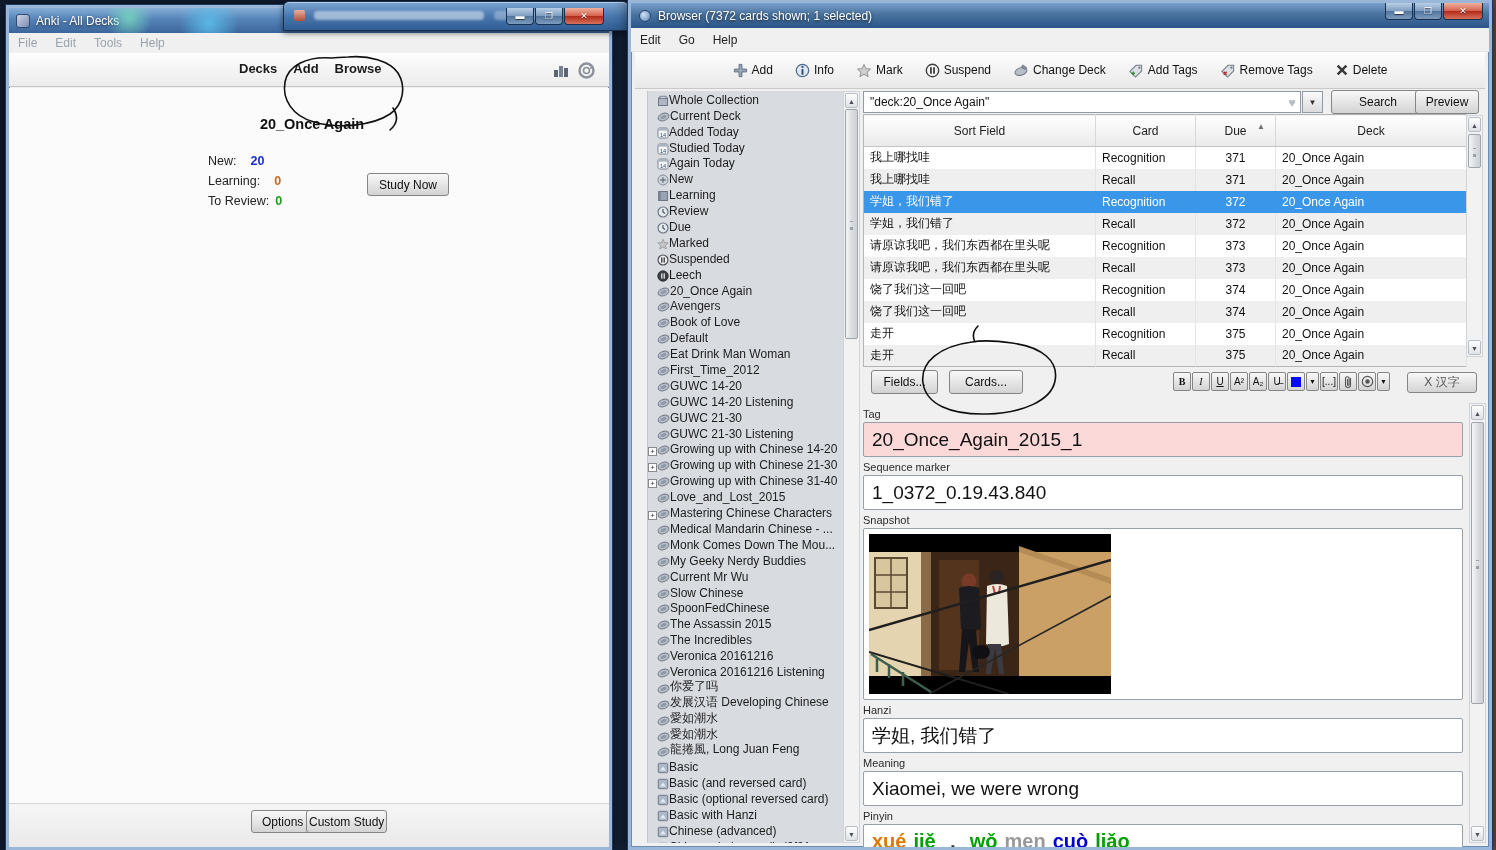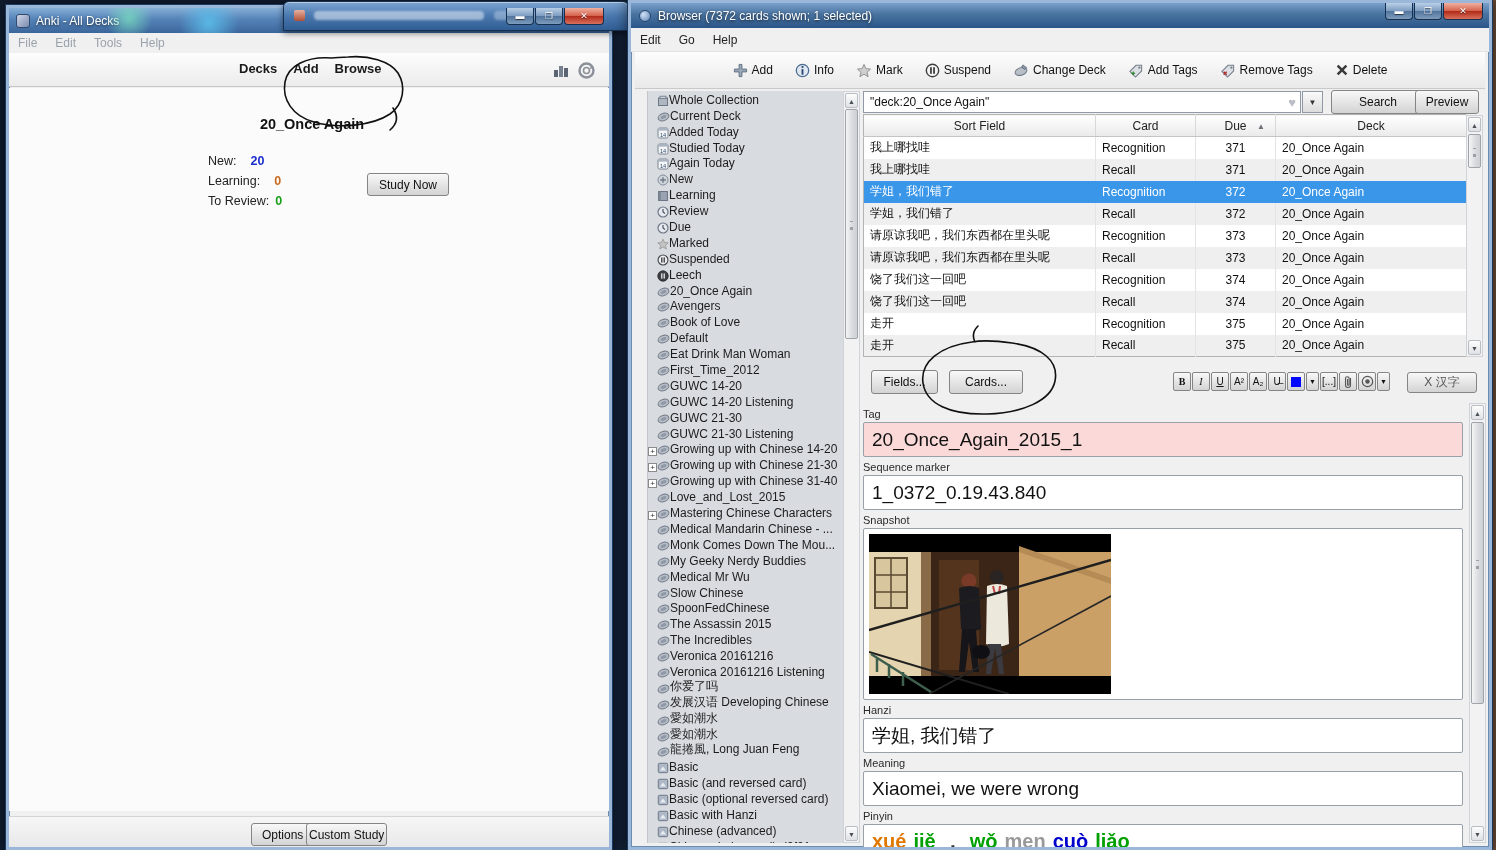--- a/index.html
+++ b/index.html
@@ -33,21 +33,21 @@
   
   #anki-toolbar { position:absolute; left:0; right:0; top:45px; height:34px;
     background:linear-gradient(#fdfdfd,#ececec); border-bottom:1px solid #c6c6c6; }
   #anki-links { position:absolute; left:230px; top:8px; display:flex; gap:16px;
     font-weight:bold; font-size:13px; color:#1a1a1a; }
   #anki-main { position:absolute; left:0; right:0; top:80px; bottom:36px; background:#fbfbfb; }
   #deck-title { position:absolute; left:0; width:606px; top:28px; text-align:center;
     font-weight:bold; font-size:14.5px; color:#111; }
   .statrow { position:absolute; font-size:12.5px; color:#222; }
   .statrow b.val { margin-left:14px; font-weight:bold; }
-  #anki-bottom { position:absolute; left:0; right:0; bottom:0; height:31px;
+  #anki-bottom { position:absolute; left:0; right:0; bottom:0; height:44px;
     background:linear-gradient(#f6f6f6,#e9e9e9); border-top:1px solid #d4d4d4; }
   
   #browser-toolbar { position:absolute; left:4px; right:4px; top:49px; height:37px;
     background:linear-gradient(#fdfdfd,#e9e9e9); border-bottom:1px solid #c9c9c9;
     display:flex; align-items:center; justify-content:center; gap:22px; font-size:12px; color:#111; }
   .tbitem { display:flex; align-items:center; gap:4px; }
   .sidebar { position:absolute; left:16px; width:196px; top:88px; bottom:4px;
     background:#d8dbe0; overflow:hidden; font-size:12px; color:#1c1c1c;
     border-left:1px solid #c2c6cc; }
   .side-item { height:15.9px; display:flex; align-items:flex-end; padding-left:9px; white-space:nowrap; }
@@ -65,21 +65,21 @@
     margin-top:-3px; border-top:1px solid #9aa0a8; border-bottom:1px solid #9aa0a8;
     box-shadow:0 2px 0 #9aa0a8; }
   #search-input { position:absolute; left:232px; top:88px; width:438px; height:22px;
     background:#fff; border:1px solid #8f9aa6; font-size:12px; color:#111;
     display:flex; align-items:center; padding:0 6px; }
   #search-heart { position:absolute; right:4px; color:#b9bec6; font-size:13px; }
   #search-drop { position:absolute; left:671px; top:88px; width:21px; height:22px; font-size:8px; color:#333;
     background:linear-gradient(#fafafa,#dcdcdc); border:1px solid #8f9aa6; text-align:center; line-height:21px; }
   #cardtable { position:absolute; left:232px; top:111px; width:603px; border:1px solid #b4b4b4;
     border-collapse:collapse; background:#fff; font-size:12px; table-layout:fixed; }
-  #cardtable th { height:22px; font-weight:normal; color:#222; text-align:center;
+  #cardtable th { height:32px; font-weight:normal; color:#222; text-align:center;
     background:linear-gradient(#ffffff,#eaeaea); border-right:1px solid #d8d8d8;
     border-bottom:1px solid #c4c4c4; position:relative; }
   #cardtable td { height:22px; padding:0 6px; border-right:1px solid #e4e4e4;
     white-space:nowrap; overflow:hidden; color:#111; }
   #cardtable tr.odd td { background:#efefef; }
   #cardtable tr.sel td { background:#3a96e8; color:#fff; border-right-color:#3a96e8; }
   #cardtable td.c { text-align:center; }
   .sortarrow { font-size:8px; color:#6a6f76; position:absolute; right:10px; top:7px; }
   .label { font-size:11px; color:#2a2a2a; }
   .fieldbox { background:#fff; border:1px solid #98a0aa; border-radius:2px;
@@ -526,21 +526,21 @@
         </span>
         <span>My Geeky Nerdy Buddies</span>
       </div>
       <div class="side-item">
         <span style="display: inline-flex;">
           <svg width="13" height="12" viewBox="0 0 13 12">
             <ellipse cx="6.5" cy="6" rx="5.6" ry="3.6" fill="#b6bcc5" stroke="#707986" stroke-width="1" transform="rotate(-20 6.5 6)"></ellipse>
             <ellipse cx="6.5" cy="6" rx="3" ry="1.6" fill="#8f98a6" transform="rotate(-20 6.5 6)"></ellipse>
           </svg>
         </span>
-        <span>Medical Mr Wu</span>
+        <span>Current Mr Wu</span>
       </div>
       <div class="side-item">
         <span style="display: inline-flex;">
           <svg width="13" height="12" viewBox="0 0 13 12">
             <ellipse cx="6.5" cy="6" rx="5.6" ry="3.6" fill="#b6bcc5" stroke="#707986" stroke-width="1" transform="rotate(-20 6.5 6)"></ellipse>
             <ellipse cx="6.5" cy="6" rx="3" ry="1.6" fill="#8f98a6" transform="rotate(-20 6.5 6)"></ellipse>
           </svg>
         </span>
         <span>Slow Chinese</span>
       </div>

